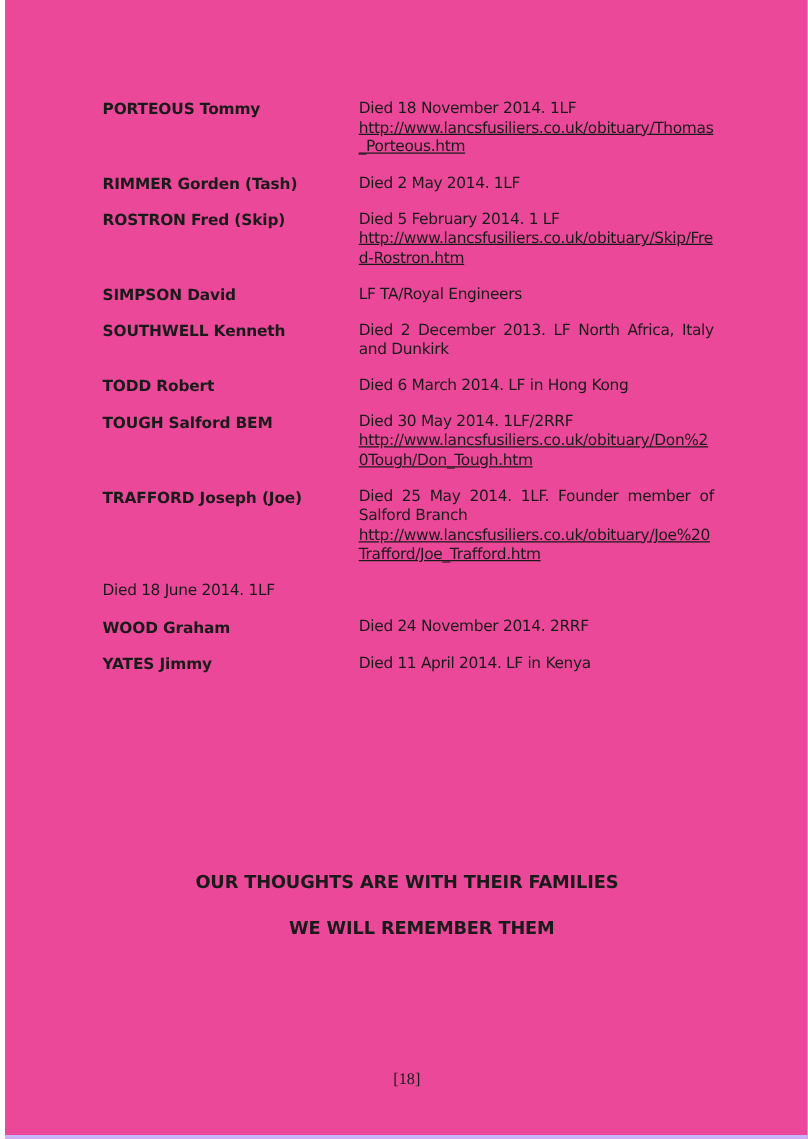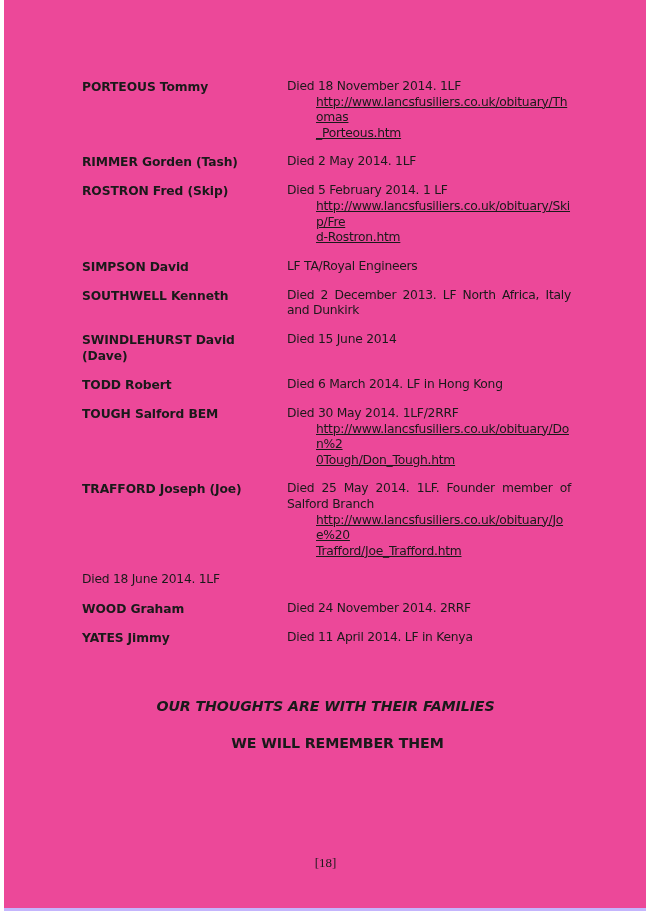--- a/index.html
+++ b/index.html
@@ -54,32 +54,31 @@
     .details .line {
       display: block;
     }
     .details .link {
       display: block;
       text-decoration: underline;
       color: #1a1a1a;
       word-break: break-all;
       text-align: left;
       cursor: pointer;
-      margin-left: 29px;
     }
     .closing {
       position: absolute;
       left: 0;
       width: 643px;
       text-align: center;
       font-weight: bold;
       font-size: 14.2px;
       letter-spacing: -0.1px;
     }
-    .closing.one { top: 698px; font-style: italic; }
+    .closing.one { top: 698px; }
     .closing.two { top: 735px; padding-left: 12px; }
     .page-number {
       position: absolute;
       left: 0;
       width: 643px;
       top: 841px;
       text-align: center;
       font-family: "Liberation Serif", "DejaVu Serif", serif;
       font-size: 13px;
       margin-top: 14px;
@@ -117,24 +116,20 @@
     <div class="entry">
       <div class="name">SIMPSON David</div>
       <div class="details">LF TA/Royal Engineers</div>
     </div>
 
     <div class="entry">
       <div class="name">SOUTHWELL Kenneth</div>
       <div class="details">Died 2 December 2013.  LF North Africa, Italy and Dunkirk</div>
     </div>
 
-    <div class="entry">
-      <div class="name" style="width:180px;flex-basis:205px;padding-right:25px;box-sizing:border-box;">SWINDLEHURST David (Dave)</div>
-      <div class="details">Died 15 June 2014</div>
-    </div>
 
     <div class="entry">
       <div class="name">TODD Robert</div>
       <div class="details">Died 6 March 2014.  LF in Hong Kong</div>
     </div>
 
     <div class="entry">
       <div class="name">TOUGH Salford BEM</div>
       <div class="details">
         <span class="line">Died 30 May 2014.  1LF/2RRF</span>

